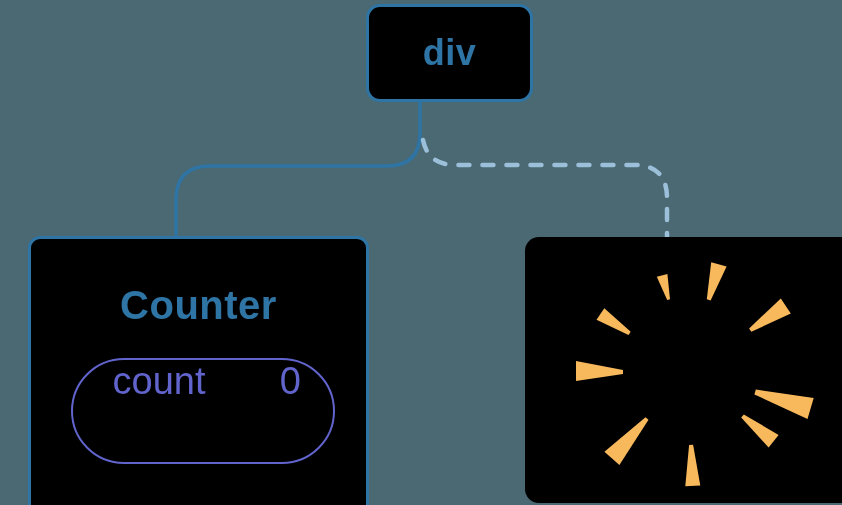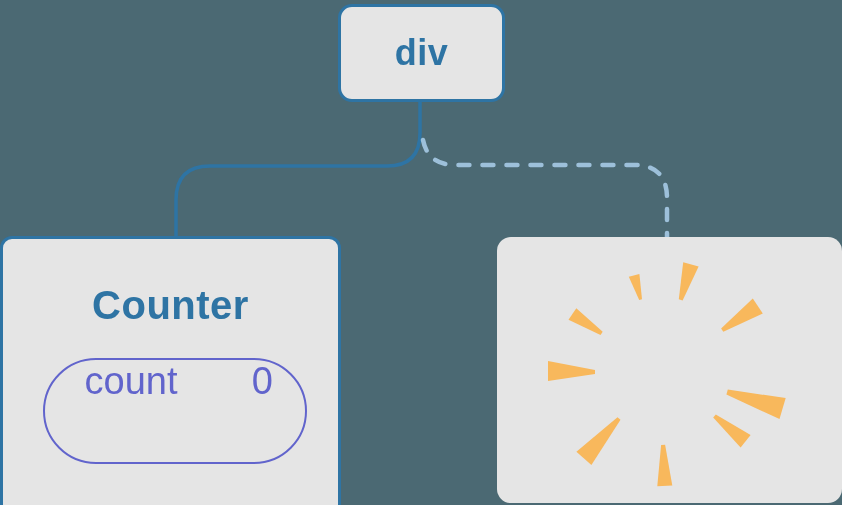--- a/index.html
+++ b/index.html
@@ -11,22 +11,22 @@
     font-family: "Liberation Sans", sans-serif;
   }
   .connectors { position: absolute; left: 0; top: 0; width: 842px; height: 505px; }
   .connectors path { fill: none; }
   .connector-solid { stroke: #2e74a4; stroke-width: 3.5; }
   .connector-dashed {
     stroke: #9dc0da; stroke-width: 4.5;
     stroke-dasharray: 11 13; stroke-linecap: round;
   }
   .node {
-    position: absolute; background: #e5e5e5; box-sizing: border-box;
-    display: flex; align-items: center; justify-content: center;
+    position: absolute; background: #000000; box-sizing: border-box;
+    display: flex; align-items: center; justify-content: center; margin-left: 28px;
   }
   .node-root {
     left: 338px; top: 4px; width: 167px; height: 98px;
     border: 3px solid #2e74a4; border-radius: 14px;
   }
   .node-root .node-label {
     color: #2e74a4; font-size: 36px; font-weight: 600; letter-spacing: 0.5px;
   }
   .node-counter {
     left: 0px; top: 236px; width: 341px; height: 334px;

